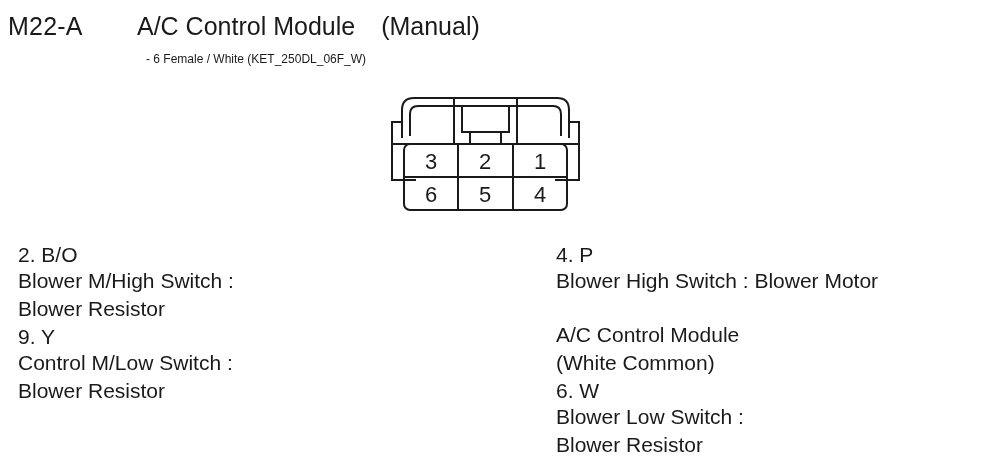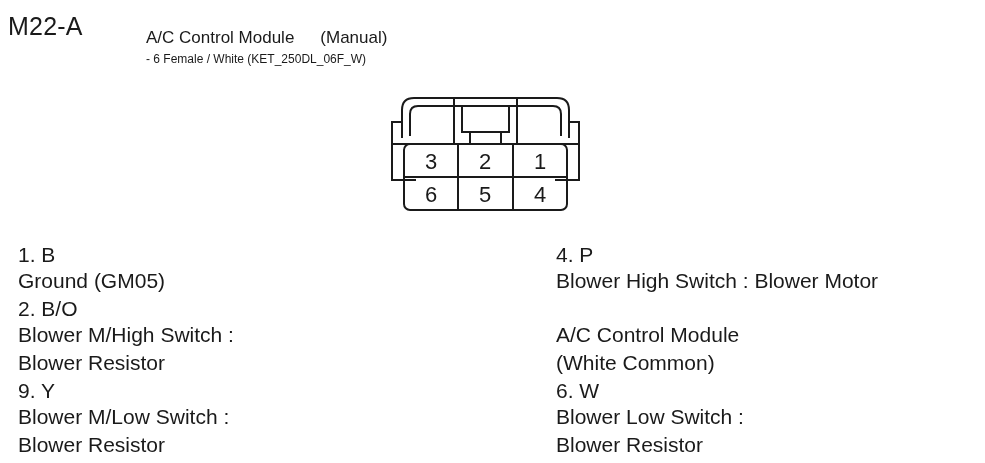--- a/index.html
+++ b/index.html
@@ -22,25 +22,24 @@
   #connector-code {
     position: absolute;
     left: 8px;
     top: 12px;
     font-size: 25px;
     letter-spacing: 0.2px;
     white-space: nowrap;
   }
   #title-row {
     position: absolute;
-    left: 146px;
+    left: 137px;
     top: 12px;
-    font-size: 17px;
+    font-size: 25px;
     white-space: nowrap;
-    margin-top: 16px;
   }
   #title-row .title-main { }
   #title-row .title-variant { padding-left: 26px; }
 
   #subtitle-row {
     position: absolute;
     left: 146px;
     top: 52px;
     font-size: 12px;
     white-space: nowrap;
@@ -135,39 +134,33 @@
       <text x="97" y="114">5</text>
       <text x="152" y="114">4</text>
     </g>
   </svg>
 </div>
 
 <div id="pin-legend">
 
   <div class="legend-column" id="legend-column-left">
 
-    <div class="legend-entry">
-      <span class="pin-id">1. B</span>
-      <span class="pin-desc">
-        <span class="desc-line">Ground (GM05)</span>
-      </span>
-    </div>
 
     <div class="legend-entry">
       <span class="pin-id">2. B/O</span>
       <span class="pin-desc">
         <span class="desc-line">Blower M/High Switch :</span>
         <span class="desc-line">Blower Resistor</span>
       </span>
     </div>
 
     <div class="legend-entry">
       <span class="pin-id">9. Y</span>
       <span class="pin-desc">
-        <span class="desc-line">Blower M/Low Switch :</span>
+        <span class="desc-line">Control M/Low Switch :</span>
         <span class="desc-line">Blower Resistor</span>
       </span>
     </div>
   </div>
 
   <div class="legend-column" id="legend-column-right">
 
     <div class="legend-entry">
       <span class="pin-id">4. P</span>
       <span class="pin-desc">

